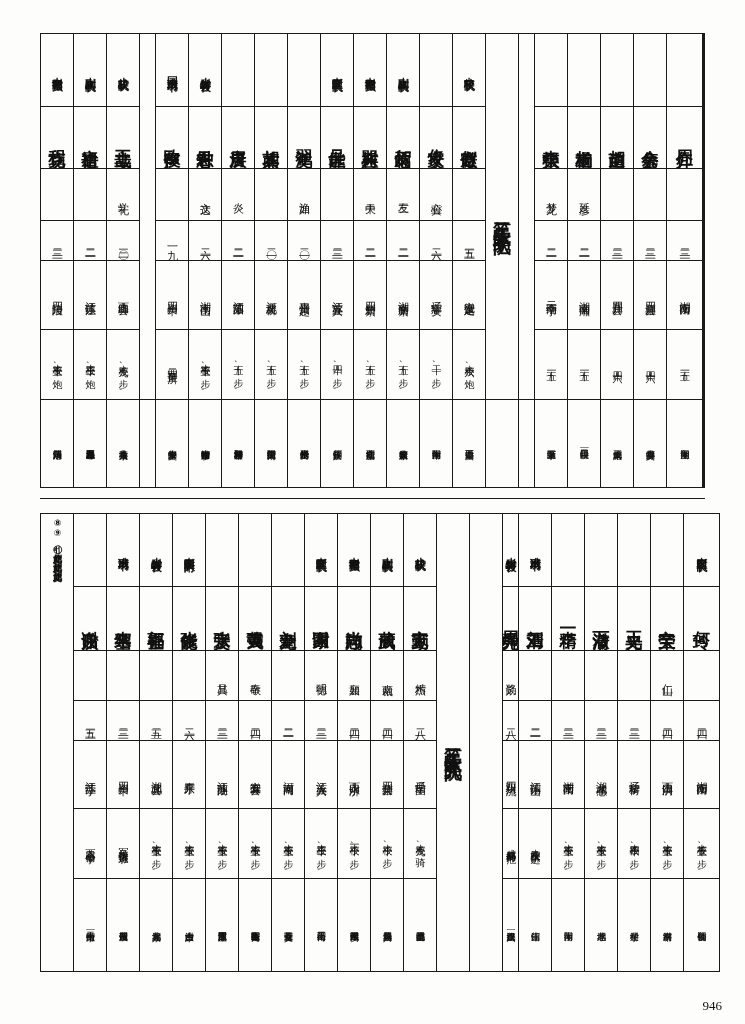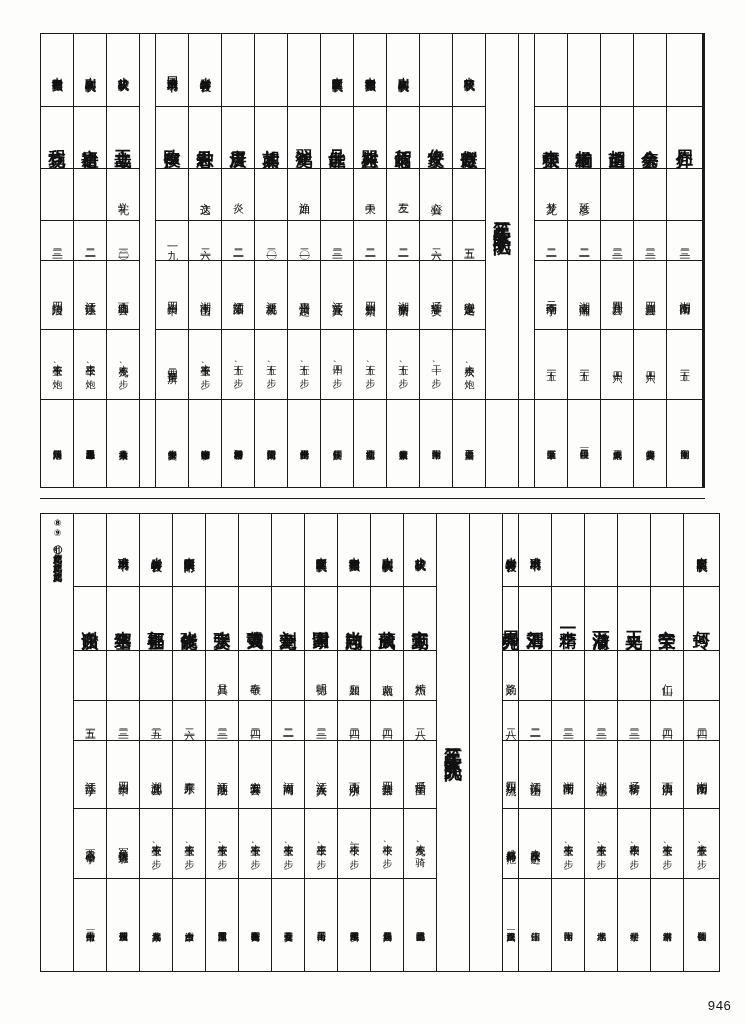--- a/index.html
+++ b/index.html
@@ -55,23 +55,23 @@
   .r-age    .vtext{font-size:11px;}
   .r-native .vtext{font-size:11px;}
   .r-origin .vtext{font-size:10px;}
   .r-addr   .vtext{font-size:9px;letter-spacing:0px;}
   .groupcell .vtext{font-size:18px;font-weight:bold;letter-spacing:3px;}
   .labelcol .vtext{font-size:12px;font-weight:bold;letter-spacing:4px;}
   .notecell .vtext{font-size:9px;letter-spacing:0px;line-height:1.25;}
   .blank{border:1px solid #1a1a1a;}
   .pagenum{
     position:absolute;
-    right:14px;bottom:10px;
+    right:23px;bottom:10px;
     font-size:13px;
-    font-family:Liberation Mono, monospace;
+    font-family:Liberation Serif, serif;
   }
   .divider{
     position:absolute;
     left:40px;width:665px;height:0;
     border-top:1px solid #1a1a1a;
   }
 </style>
 </head>
 <body>
 

